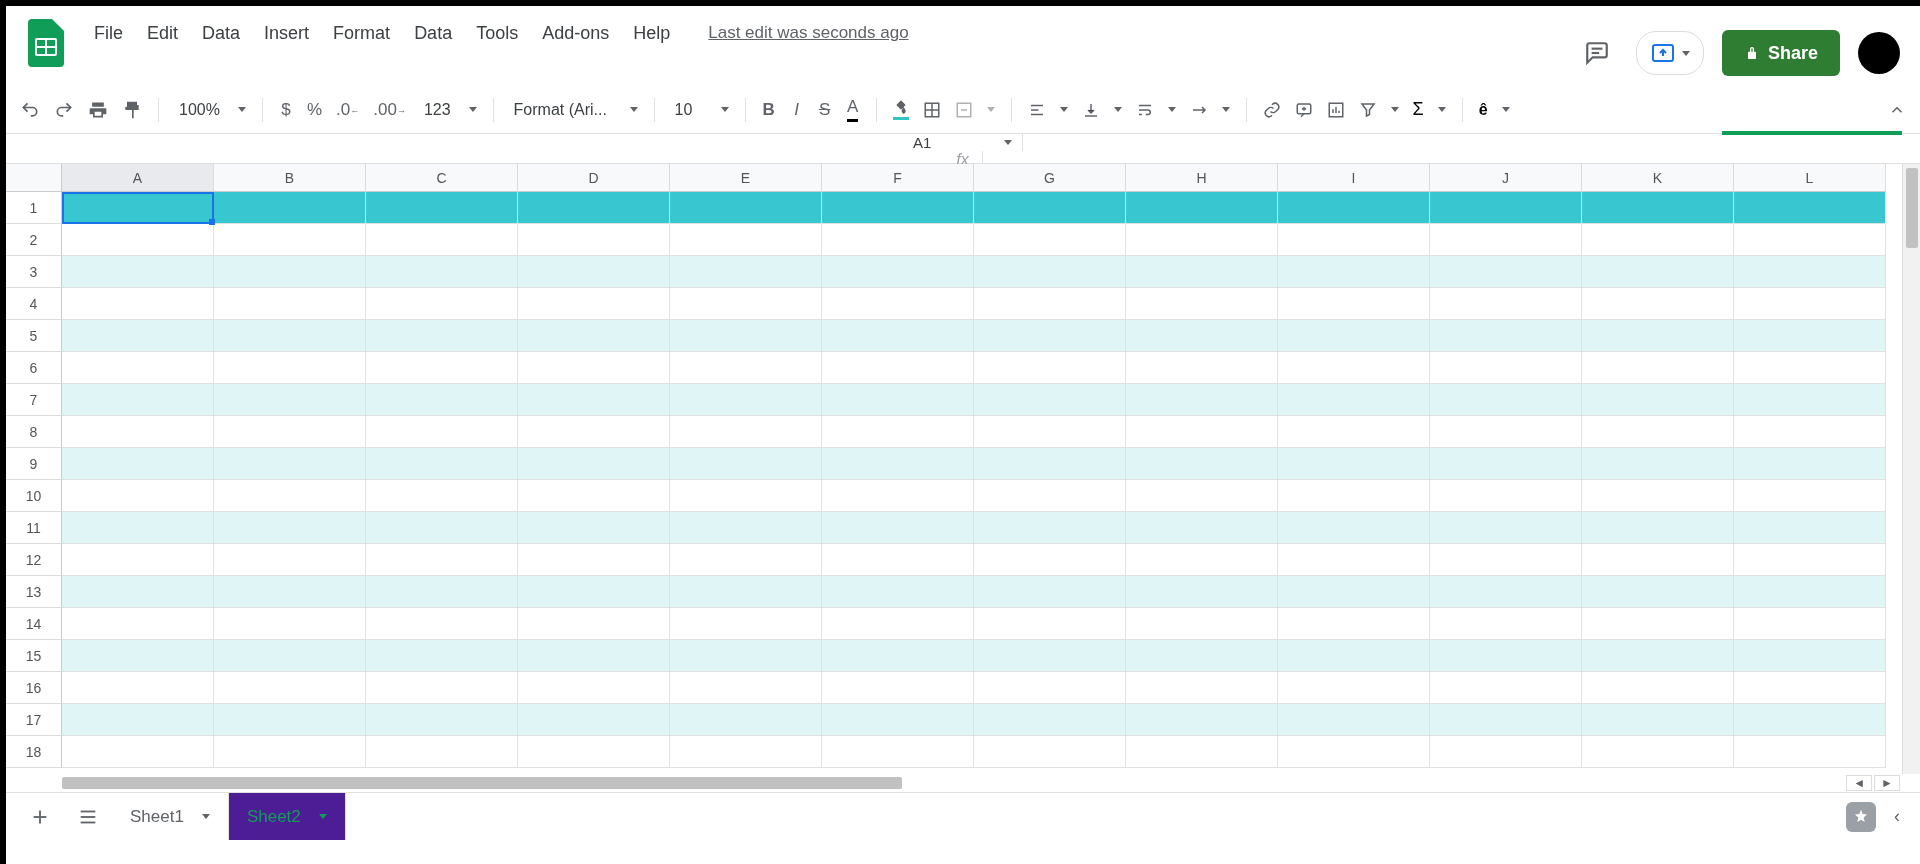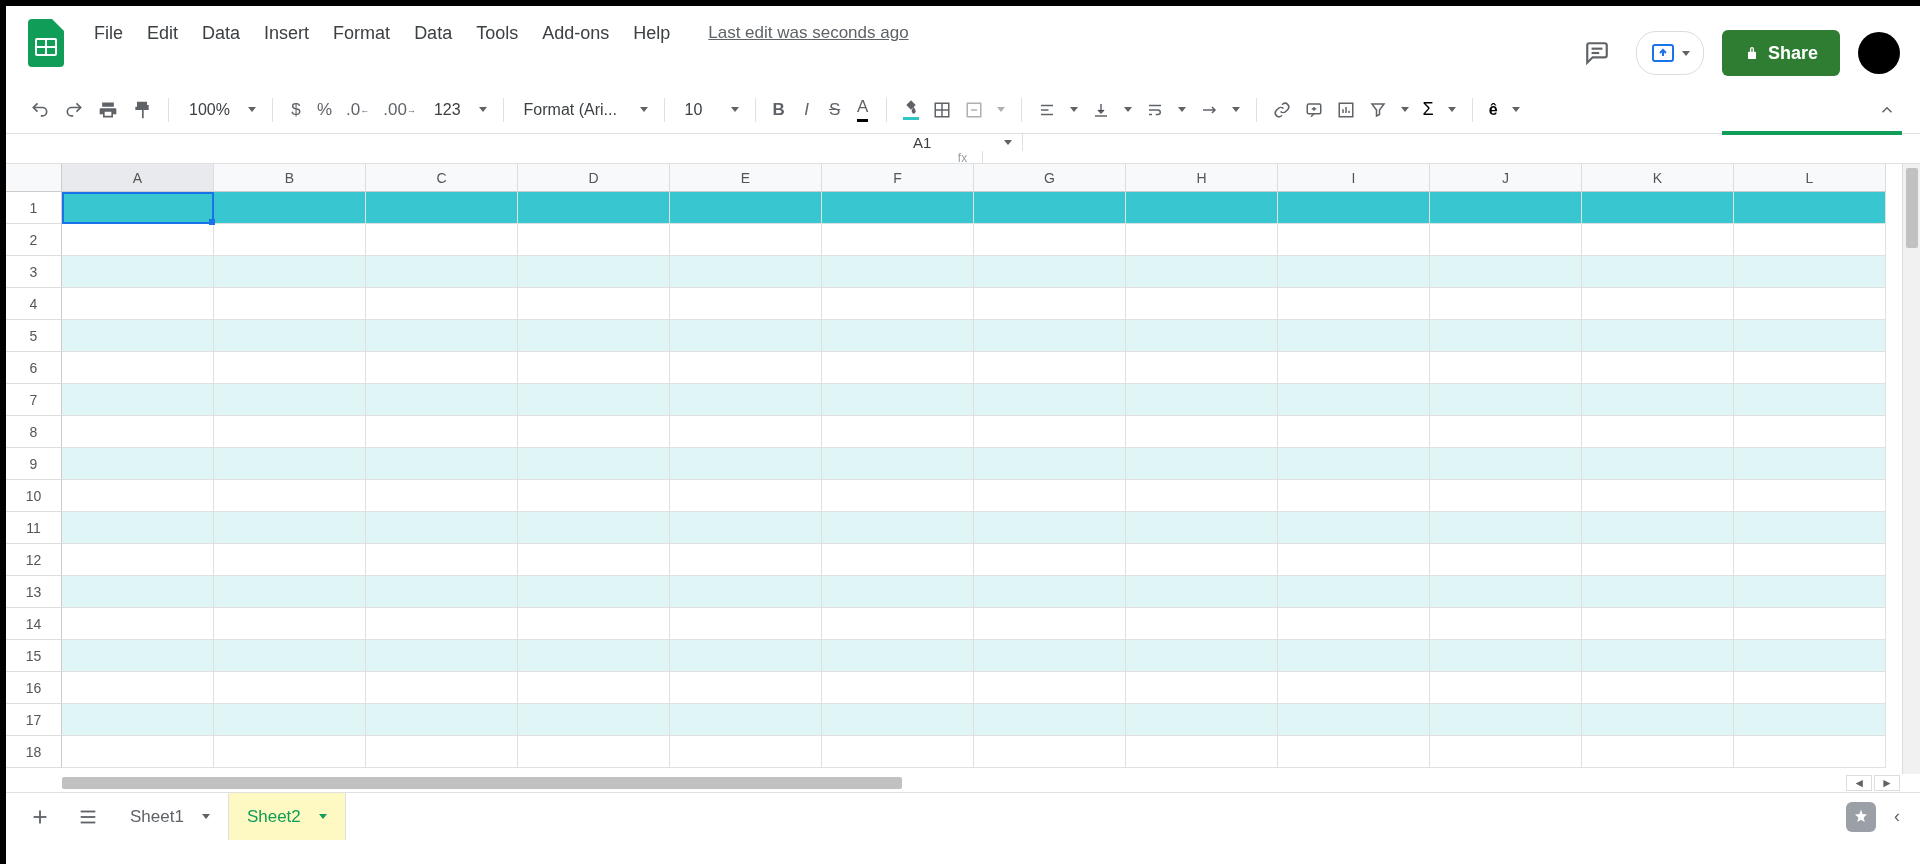--- a/index.html
+++ b/index.html
@@ -113,21 +113,21 @@
   width: 42px;
   height: 42px;
   background: #000;
   border-radius: 50%;
 }
 
 .toolbar {
   display: flex;
   align-items: center;
   height: 48px;
-  padding: 0 18px;
+  padding: 0 8px;
   border-bottom: 1px solid #e0e0e0;
   gap: 2px;
 }
 .tb-btn {
   min-width: 26px;
   height: 30px;
   display: inline-flex;
   align-items: center;
   justify-content: center;
   color: #5f6368;
@@ -190,22 +190,23 @@
   padding: 0 10px;
   font-size: 15px;
   color: #3c4043;
   justify-content: space-between;
 }
 .fx {
   width: 40px;
   display: flex;
   align-items: center;
   justify-content: center;
+  font-style: italic;
   color: #9aa0a6;
-  font-size: 12px;
+  font-size: 16px;
   border-right: 1px solid #e0e0e0;
   height:100%;
 }
 .formula-input {
   flex: 1;
   height: 100%;
 }
 
 .grid-area {
   display: flex;
@@ -323,21 +324,21 @@
   align-items: center;
   gap: 8px;
   padding: 0 18px;
   height: 100%;
   font-size: 17px;
   color: #5f6368;
   cursor:pointer;
 }
 .sheet-tab.active {
   color: #0f9d58;
-  background:#fef9c3;
+  background:#4c1d95;
   border-top:0;
   box-shadow: inset 0 -3px 0 rgba(0,0,0,0) ;
   border-left:1px solid #e0e0e0;
   border-right:1px solid #e0e0e0;
   font-weight:500;
 }
 .sheet-tab .caret{border-top-color:#5f6368;}
 .sheet-tab.active .caret{border-top-color:#0f9d58;}
 .tabs-right{
   margin-left:auto;display:flex;align-items:center;gap:18px;padding-right:10px;

